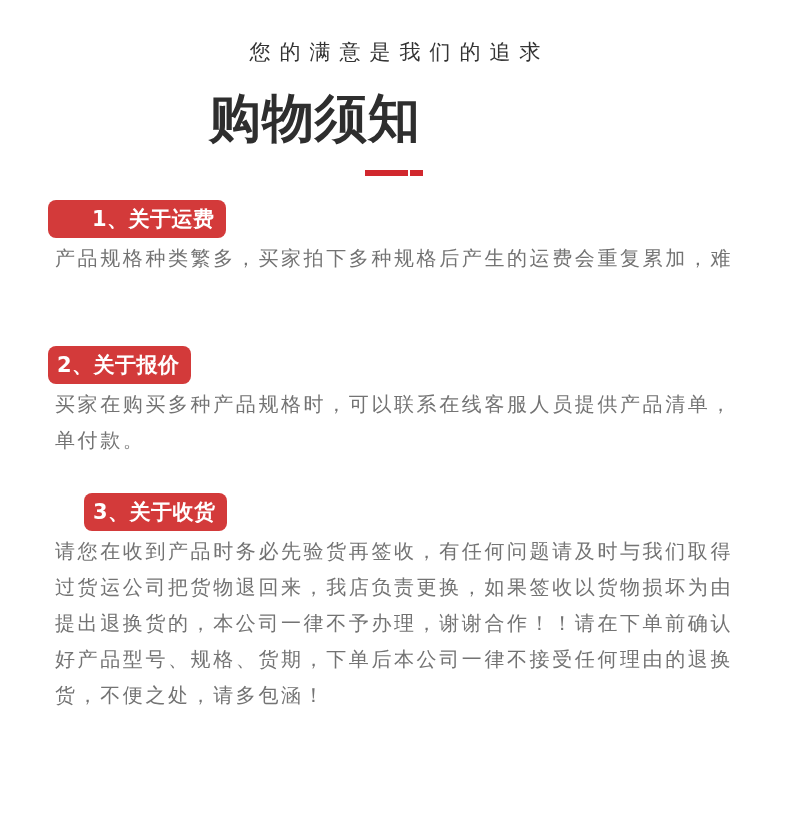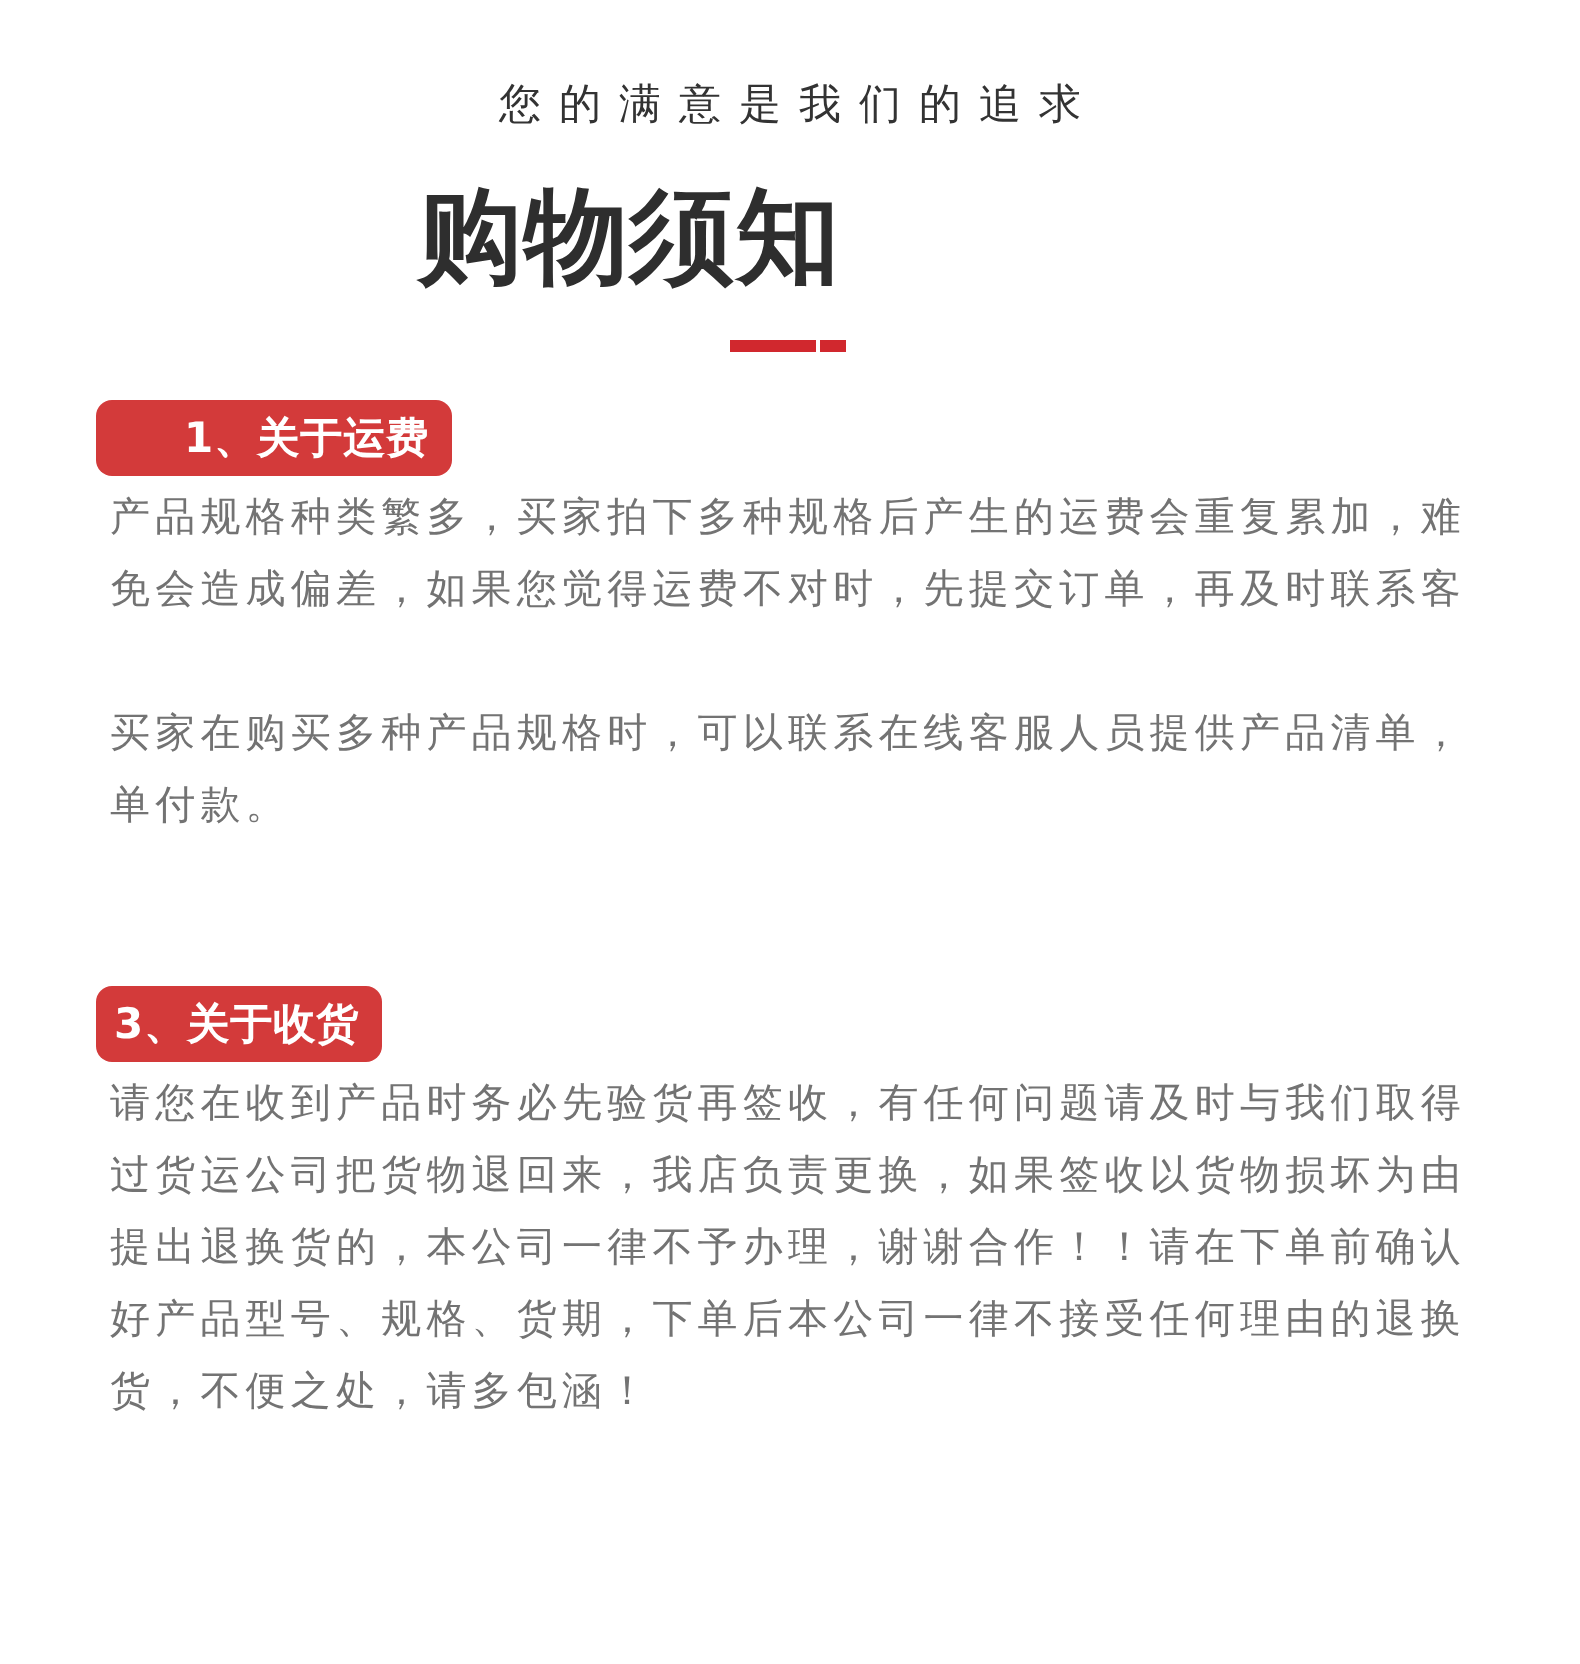--- a/index.html
+++ b/index.html
@@ -81,33 +81,33 @@
 
 <div class="divider">
   <span class="bar-long" style="background: rgb(209, 40, 46);"></span>
   <span class="bar-short" style="background: rgb(209, 40, 46);"></span>
 </div>
 
 <div class="section" style="top:200px;">
   <div class="badge" style="background: rgb(211, 58, 58); padding-left: 44px;">1、关于运费</div>
   <div class="body-text">
     <span class="line">产品规格种类繁多，买家拍下多种规格后产生的运费会重复累加，难</span>
-    <span class="line">免会造成偏差，如果您觉得运费不对时，先提交订单，再及时联系客</span>
   </div>
 </div>
 
 <div class="section" style="top:346px;">
+  <div class="badge" style="background: rgb(211, 58, 58);">2、关于报价</div>
   <div class="body-text">
     <span class="line">买家在购买多种产品规格时，可以联系在线客服人员提供产品清单，</span>
     <span class="line">单付款。</span>
   </div>
 </div>
 
 <div class="section" style="top:493px;">
-  <div class="badge" style="background: rgb(211, 58, 58);">3、关于收货</div>
+  <div class="badge" style="background: rgb(211, 58, 58); margin-left: 36px;">3、关于收货</div>
   <div class="body-text">
     <span class="line">请您在收到产品时务必先验货再签收，有任何问题请及时与我们取得</span>
     <span class="line">过货运公司把货物退回来，我店负责更换，如果签收以货物损坏为由</span>
     <span class="line">提出退换货的，本公司一律不予办理，谢谢合作！！请在下单前确认</span>
     <span class="line">好产品型号、规格、货期，下单后本公司一律不接受任何理由的退换</span>
     <span class="line">货，不便之处，请多包涵！</span>
   </div>
 </div>
 
 </body></html>

